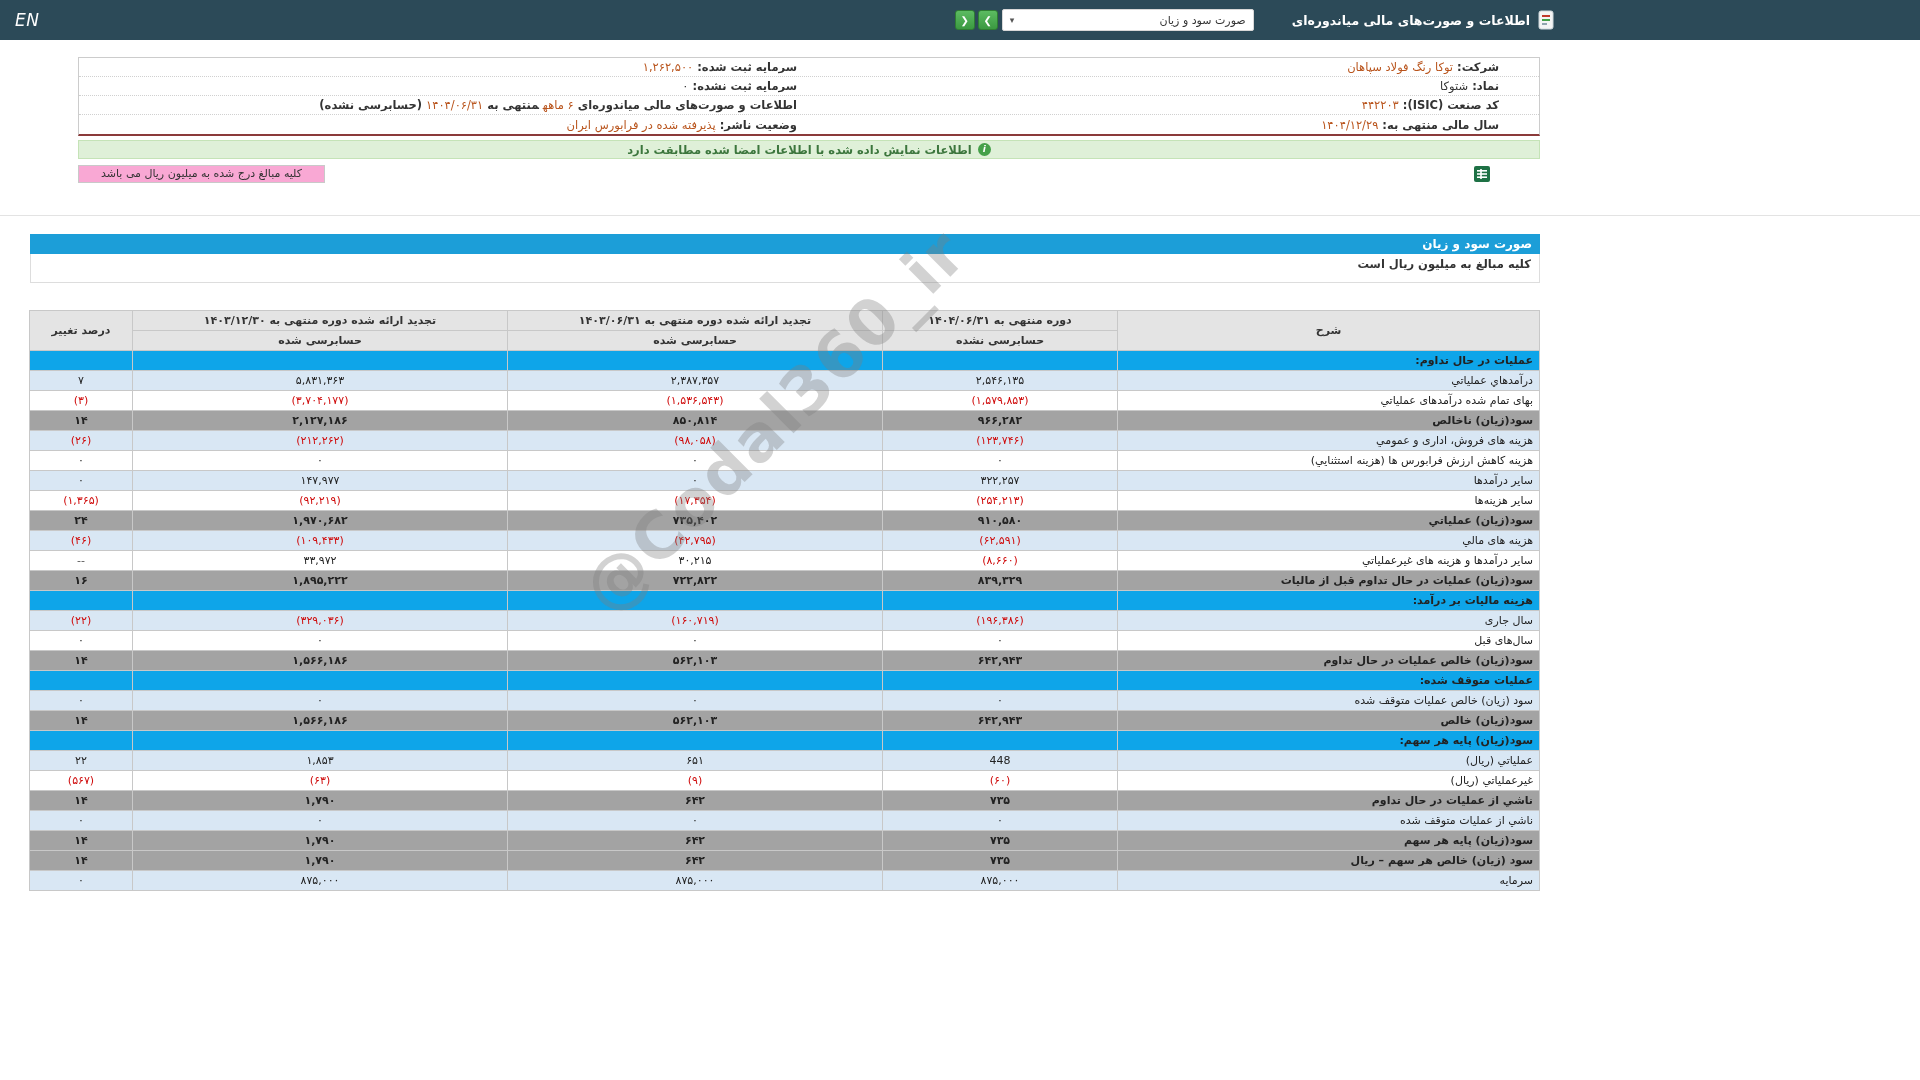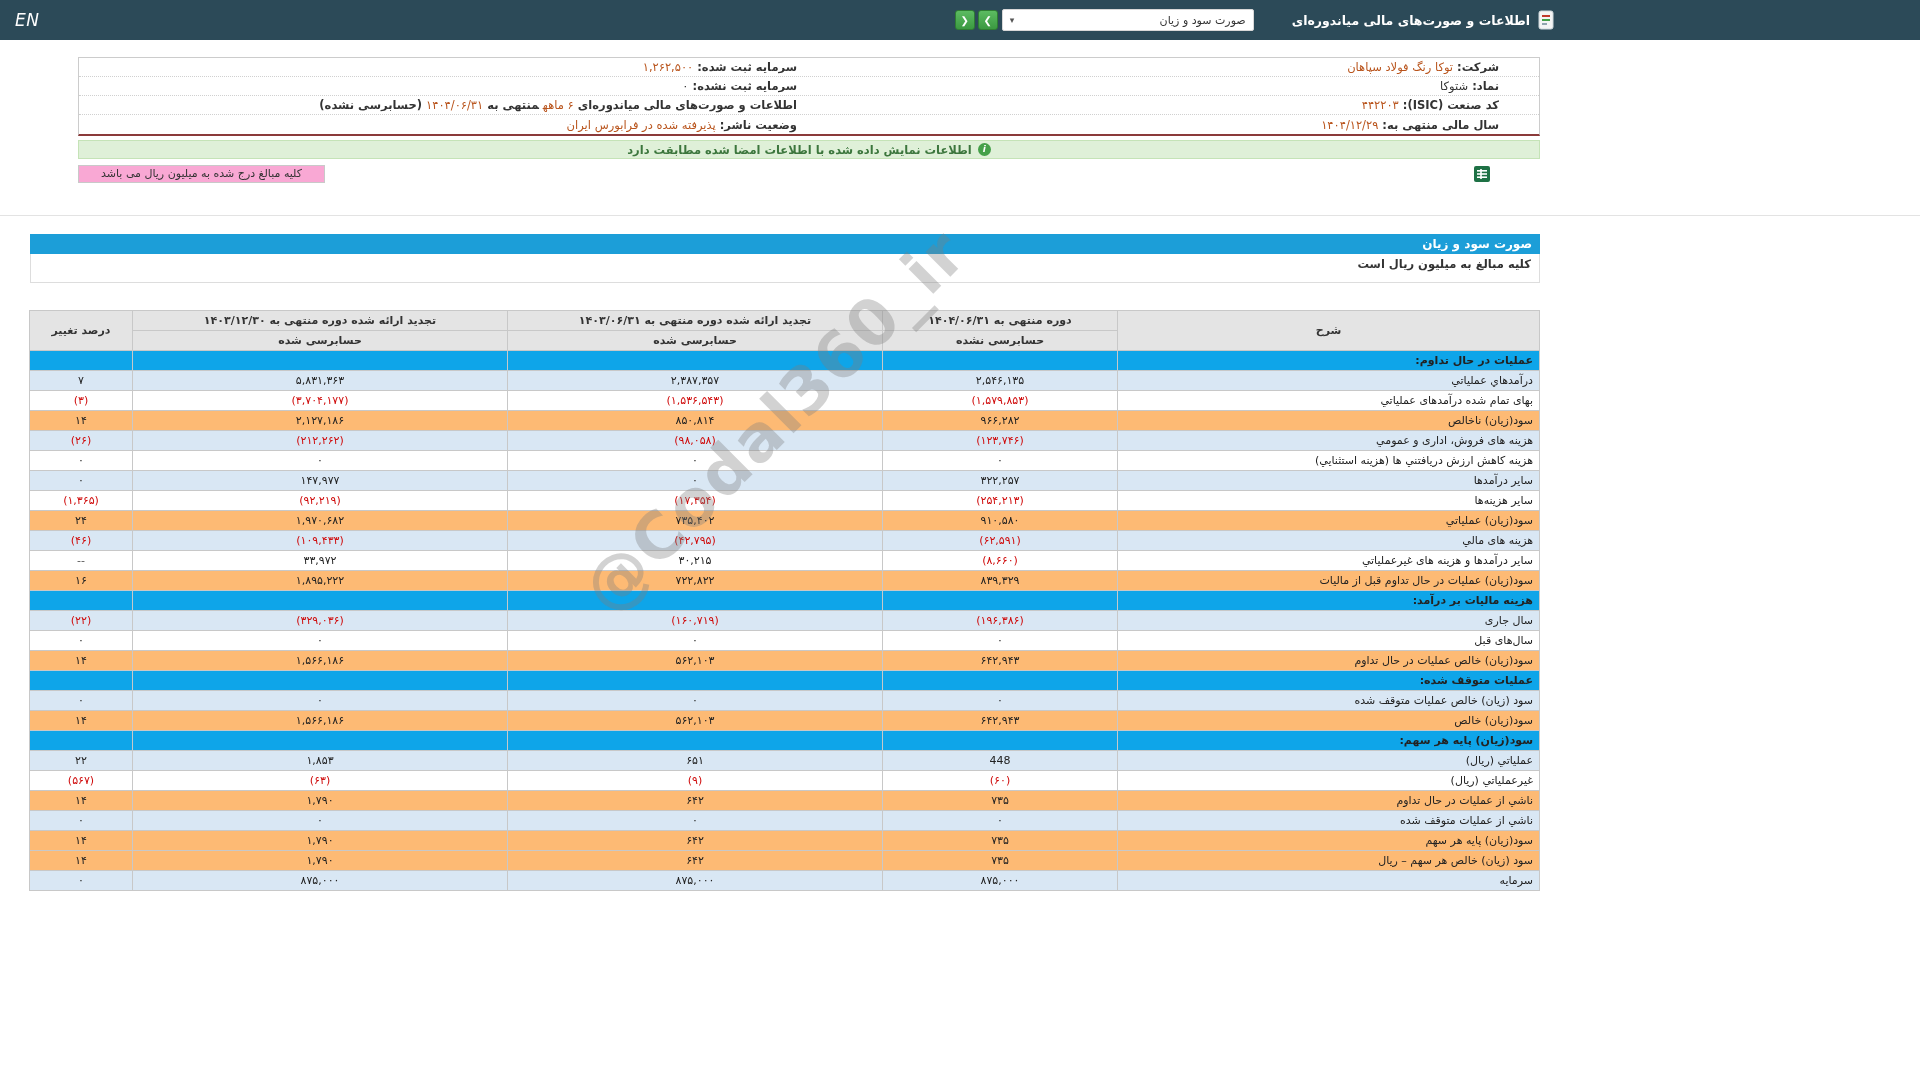--- a/index.html
+++ b/index.html
@@ -77,21 +77,21 @@
   .stmt-title { background:#1c9ed8; color:#fff; font-weight:bold; font-size:12px; height:20px; line-height:20px; padding:0 8px; }
   .stmt-units { border:1px solid #ddd; border-top:none; height:29px; line-height:21px; font-size:11.5px; font-weight:bold; color:#333; padding:0 8px; background:#fff; }
 
   .stmt-table { margin-top:27px; border-collapse:collapse; width:1510px; table-layout:fixed; }
   .stmt-table th, .stmt-table td { border:1px solid #c8c8c8; }
   .stmt-table th { background:#e4e4e4; font-size:11px; font-weight:bold; color:#333; padding:3px 4px; text-align:center; }
   .stmt-table td { font-size:11px; color:#222; padding:3px 6px; height:20px; overflow:hidden; white-space:nowrap; }
   td.c-desc { text-align:right; }
   td.num { text-align:center; direction:ltr; }
   tr.r-section td { background:#0ea5e9; font-weight:bold; }
-  tr.r-subtotal td { background:#fdba74; font-weight:normal;margin-top:12px; }
+  tr.r-subtotal td { background:#a3a3a3; font-weight:bold;margin-top:12px; }
   tr.r-alt td { background:#d9e7f4; }
   tr.r-plain td { background:#fff; }
   td.neg { color:#cf0a0a; }
   td.dash { color:#555; }
 
   .watermark {
     position:absolute; left:465px; top:150px; width:560px; height:75px; line-height:75px;
     text-align:center; font-size:64px; font-weight:bold; letter-spacing:2px;
     color:rgba(125,125,125,0.35); transform:rotate(-45deg); direction:ltr;
     pointer-events:none; z-index:5; white-space:nowrap;
@@ -222,21 +222,21 @@
             <td class="num">۱۴</td>
           </tr>
           <tr class="r-alt">
             <td class="c-desc">هزينه هاى فروش، ادارى و عمومي</td>
             <td class="num neg">(۱۲۳,۷۴۶)</td>
             <td class="num neg">(۹۸,۰۵۸)</td>
             <td class="num neg">(۲۱۲,۲۶۲)</td>
             <td class="num neg">(۲۶)</td>
           </tr>
           <tr class="r-plain">
-            <td class="c-desc">هزينه کاهش ارزش دريافتني ها (هزينه استثنايي)</td>
+            <td class="c-desc">هزينه کاهش ارزش فرابورس ها (هزينه استثنايي)</td>
             <td class="num">۰</td>
             <td class="num">۰</td>
             <td class="num">۰</td>
             <td class="num">۰</td>
           </tr>
           <tr class="r-alt">
             <td class="c-desc">ساير درآمدها</td>
             <td class="num">۳۲۲,۲۵۷</td>
             <td class="num">۰</td>
             <td class="num">۱۴۷,۹۷۷</td>

